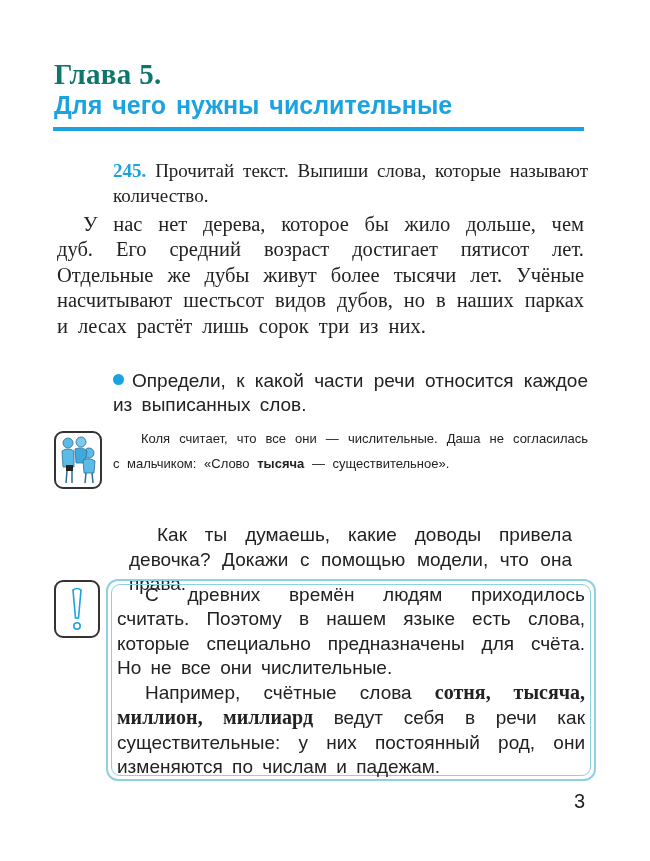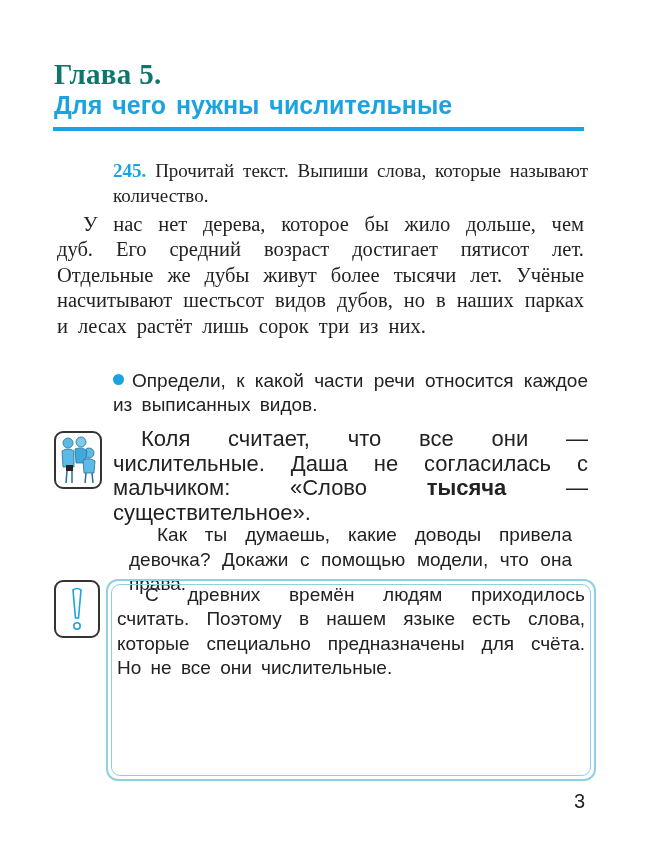--- a/index.html
+++ b/index.html
@@ -42,21 +42,21 @@
   .bullet-dot {
     display: inline-block; width: 11px; height: 11px; border-radius: 50%;
     background: #1aa3e0; margin-right: 8px; vertical-align: 2px;
   }
   .kids-icon {
     position: absolute; left: 54px; top: 431px; width: 44px; height: 54px;
     border: 2px solid #333; border-radius: 9px; background: #fff;
   }
   .dialogue {
     position: absolute; left: 113px; top: 427px; width: 475px;
-    font-size: 22px; line-height: 24.5px; text-align: justify;
+    font-size: 13px; line-height: 24.5px; text-align: justify;
     text-align-last: left; word-spacing: 4px;
   }
   .dialogue p { margin: 0; text-indent: 28px; }
   .dialogue b { font-weight: bold; }
   .question {
     position: absolute; left: 113px; top: 507px; width: 475px;
     font-size: 19px; line-height: 24.5px; text-align: justify;
     text-align-last: left; word-spacing: 4px;
   }
   .question p { margin: 16px; text-indent: 28px; }
@@ -96,21 +96,21 @@
 <div class="task">
   <span class="task-num">245.</span>
   <span>Прочитай текст. Выпиши слова, которые называют количество.</span>
 </div>
 
 <div class="serif-text">
   <p>У нас нет дерева, которое бы жило дольше, чем дуб. Его средний возраст достигает пятисот лет. Отдельные же дубы живут более тысячи лет. Учёные насчитывают шестьсот видов дубов, но в наших парках и лесах растёт лишь сорок три из них.</p>
 </div>
 
 <div class="bullet-task">
-  <span class="bullet-dot"></span><span>Определи, к какой части речи относится каждое из выписанных видов.</span>
+  <span class="bullet-dot"></span><span>Определи, к какой части речи относится каждое из выписанных слов.</span>
 </div>
 
 <div class="kids-icon">
   <svg width="44" height="54" viewBox="0 0 44 54">
     <circle cx="12" cy="10" r="5" fill="#5bbbe6" stroke="#2a6f93" stroke-width="0.8"></circle>
     <circle cx="25" cy="9" r="5" fill="#7ccaeb" stroke="#2a6f93" stroke-width="0.8"></circle>
     <circle cx="33" cy="20" r="5" fill="#5bbbe6" stroke="#2a6f93" stroke-width="0.8"></circle>
     <path d="M6 18 Q12 14 18 18 L18 34 L7 34 Z" fill="#5bbbe6" stroke="#2a6f93" stroke-width="0.8"></path>
     <path d="M19 16 Q26 13 31 18 L29 30 L20 30 Z" fill="#3fa9db" stroke="#2a6f93" stroke-width="0.8"></path>
     <path d="M27 27 Q33 24 39 28 L38 40 L28 40 Z" fill="#5bbbe6" stroke="#2a6f93" stroke-width="0.8"></path>
@@ -136,15 +136,16 @@
     <circle cx="21" cy="44" r="3.2" fill="none" stroke="#1aa3e0" stroke-width="1.6"></circle>
   </svg>
 </div>
 
 <div class="rule-box">
   <div class="rule-box-inner"></div>
 </div>
 
 <div class="rule-text">
   <p>С древних времён людям приходилось считать. Поэтому в нашем языке есть слова, которые специально предназначены для счёта. Но не все они числительные.</p>
+  <p><span>Например, счётные слова </span><span class="bold-serif">сотня, тысяча, миллион, миллиард</span><span> ведут себя в речи как существительные: у них постоянный род, они изменяются по числам и падежам.</span></p>
 </div>
 
 <div class="page-number">3</div>
 
 </body></html>

